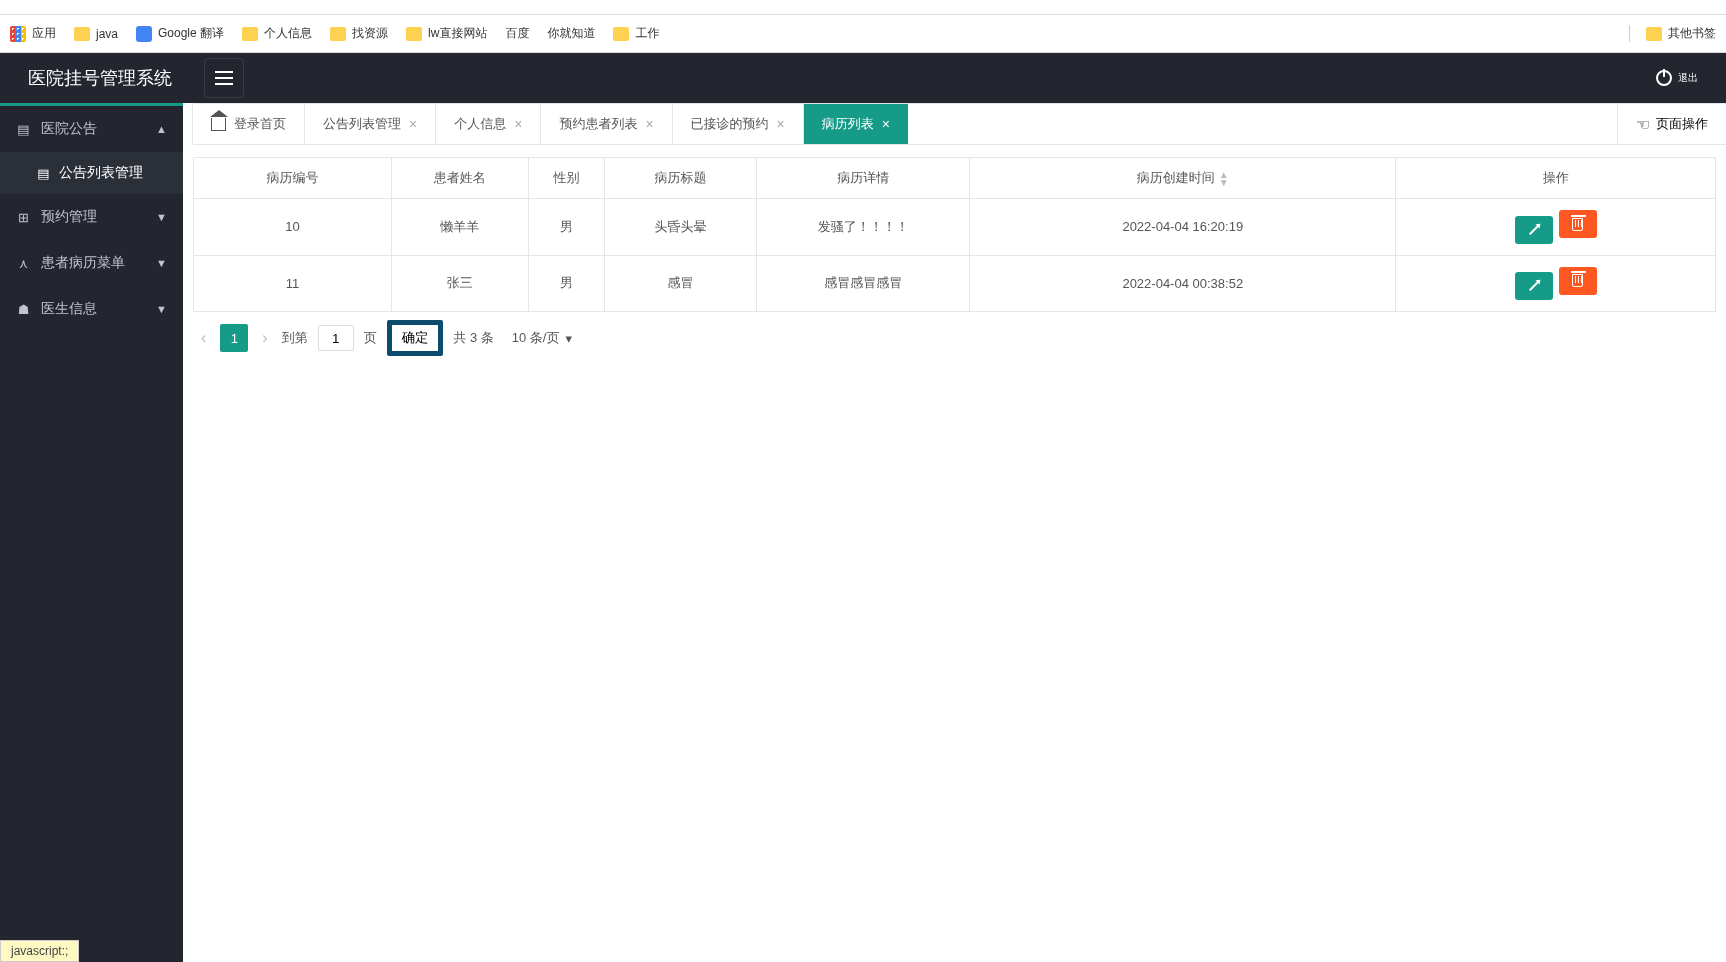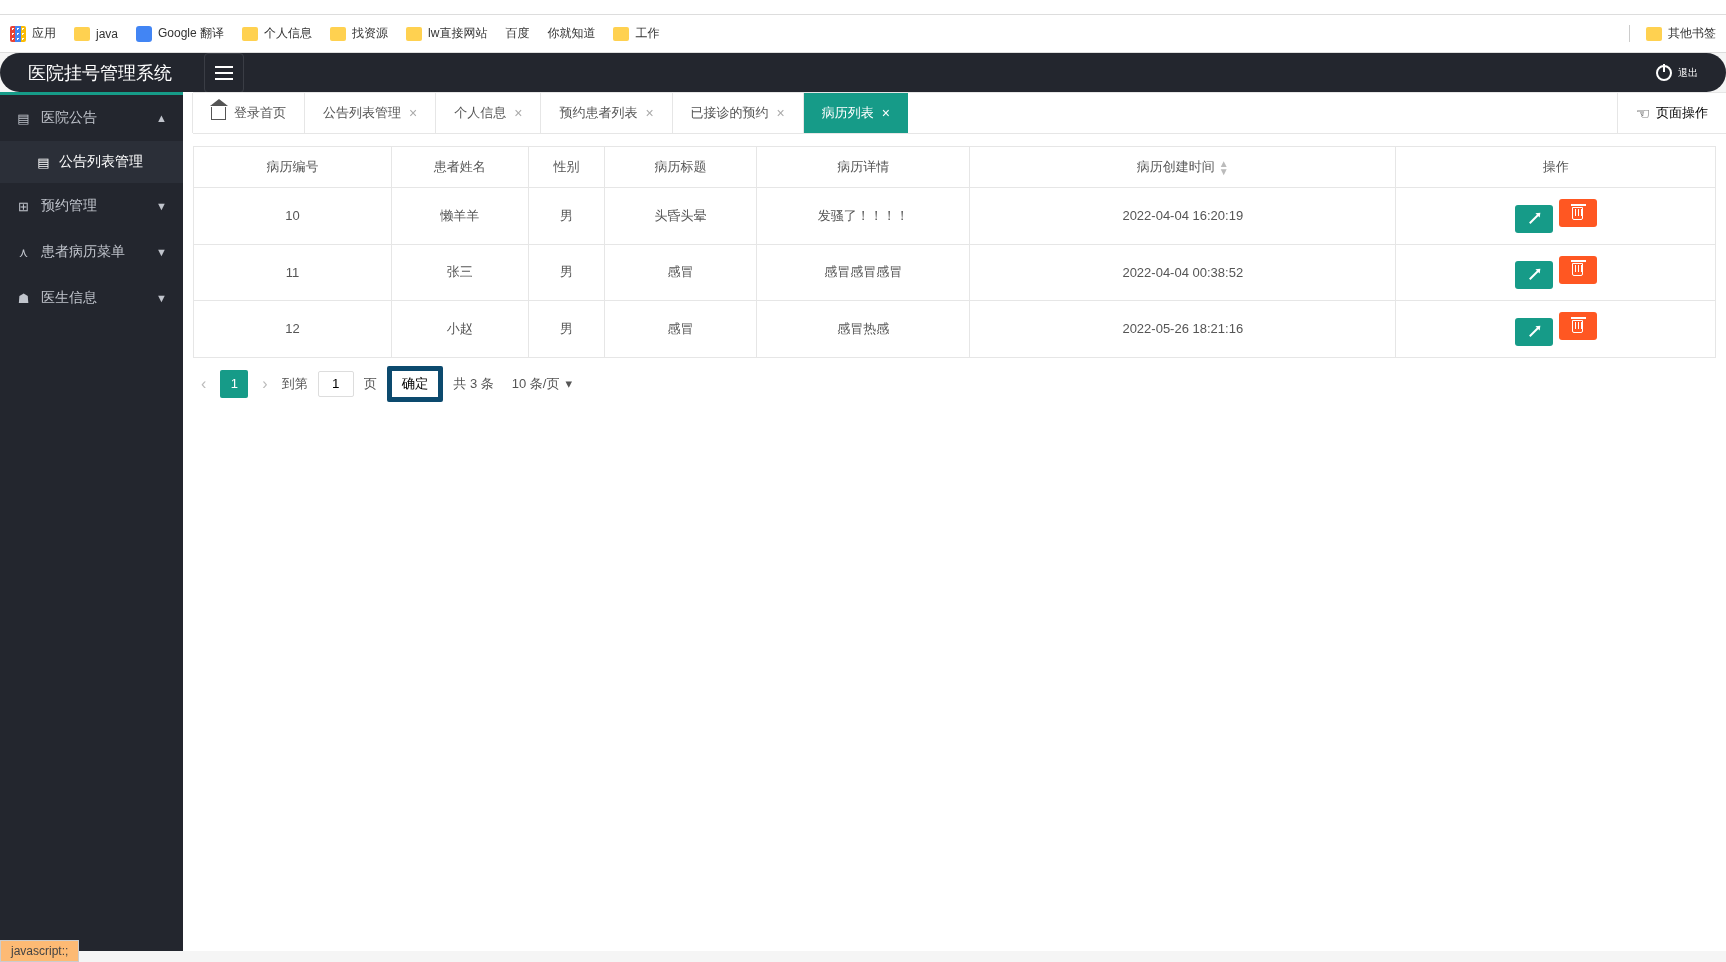--- a/index.html
+++ b/index.html
@@ -11,21 +11,21 @@
     .bookmark-item { display: flex; align-items: center; gap: 6px; font-size: 12px; color: #333; cursor: pointer; }
     .bookmark-icon { width: 16px; height: 16px; display: inline-block; }
     .apps-icon { background: linear-gradient(to right, #ea4335 33%, #4285f4 33% 66%, #fbbc05 66%); border-radius: 2px; position: relative; }
     .apps-icon::after { content:""; position:absolute; top:0;left:0;right:0;bottom:0; background: radial-gradient(#fff 1px, transparent 1px); background-size: 5px 5px; }
     .folder-icon { width:16px; height:14px; background:#ffd150; border-radius:2px; display:inline-block; }
     .gtrans-icon { width:16px;height:16px;background:#4285f4;border-radius:3px;display:inline-block; }
     .watermark { position: absolute; left: 50%; transform: translateX(-50%); font-size: 34px; font-family: "SimSun", serif; color: #222; pointer-events:none; letter-spacing: 0px; white-space: nowrap; z-index: 5; top: -2px; }
     .bookmarks-right { margin-left:auto; display:flex; align-items:center; gap:12px; border-left: 1px solid #ccc; padding-left: 16px; text-align: center; }
     
     
-    .app-header { height: 39px; background: #23262e; display: flex; align-items: center; color: #fff; border-radius: 21px; }
+    .app-header { height: 50px; background: #23262e; display: flex; align-items: center; color: #fff; }
     .app-title { padding: 0 28px; font-size: 18px; font-weight: 500; }
     .menu-toggle { width: 40px; height: 40px; border: 1px solid #3a3d45; border-radius: 4px; display:flex; align-items:center; justify-content:center; cursor:pointer; margin-left: 4px; }
     .hamburger { display:inline-block; width:18px; height:2px; background:#fff; position:relative; }
     .hamburger::before, .hamburger::after { content:""; position:absolute; left:0; width:18px; height:2px; background:#fff; }
     .hamburger::before { top:-6px; } .hamburger::after { top:6px; }
     .logout { margin-left:auto; padding: 0 28px; display:flex; align-items:center; gap:6px; cursor:pointer; font-size:10px; }
     .power-icon { width:16px;height:16px;border:2px solid #fff;border-radius:50%;position:relative; }
     .power-icon::after { content:""; position:absolute; top:-3px; left:5px; width:2px; height:8px; background:#fff; }
     
     
@@ -70,21 +70,21 @@
     
     
     .pagination { display:flex; align-items:center; gap:10px; padding: 8px 4px; font-size:13px; color:#555; }
     .page-nav { color:#bbb; font-size:16px; cursor:pointer; padding:0 4px; }
     .page-num { width:28px;height:28px;display:flex;align-items:center;justify-content:center;background:#169b88;color:#fff;border-radius:2px;cursor:pointer; }
     .page-input { width:36px;height:26px;border:1px solid #ddd;text-align:center;border-radius:2px; }
     .page-confirm { padding:4px 10px;border:5px solid #0c4a6e;border-radius:2px;cursor:pointer;background:#fff; }
     .page-size { display:flex;align-items:center;gap:6px;padding:4px 8px;cursor:pointer; }
     
     
-    .status-bar { position:fixed; bottom:0; left:0; background:#fdba74; border:1px solid #ccc; padding:3px 10px; font-size:12px; color:#444; }
+    .status-bar { position:fixed; bottom:0; left:0; background:#fef9c3; border:1px solid #ccc; padding:3px 10px; font-size:12px; color:#444; }
   </style>
 </head>
 <body>
 
 <div class="browser-top"></div>
 
 <div class="bookmarks-bar">
   <div class="bookmark-item">
     <span class="bookmark-icon apps-icon"></span>
     <span>应用</span>
@@ -231,33 +231,20 @@
               <td>男</td>
               <td>感冒</td>
               <td>感冒感冒感冒</td>
               <td>2022-04-04 00:38:52</td>
               <td><span class="action-btn btn-edit">
                   <span class="pencil-icon"></span>
                 </span><span class="action-btn btn-delete">
                   <span class="trash-icon"></span>
                 </span></td>
             </tr>
-            <tr>
-              <td>12</td>
-              <td>小赵</td>
-              <td>男</td>
-              <td>感冒</td>
-              <td>感冒热感</td>
-              <td>2022-05-26 18:21:16</td>
-              <td><span class="action-btn btn-edit">
-                  <span class="pencil-icon"></span>
-                </span><span class="action-btn btn-delete">
-                  <span class="trash-icon"></span>
-                </span></td>
-            </tr>
           </tbody>
       </table>
 
       <div class="pagination">
         <span class="page-nav">‹</span>
         <span class="page-num">1</span>
         <span class="page-nav">›</span>
         <span>到第</span>
         <input class="page-input" value="1" style="">
         <span>页</span>

